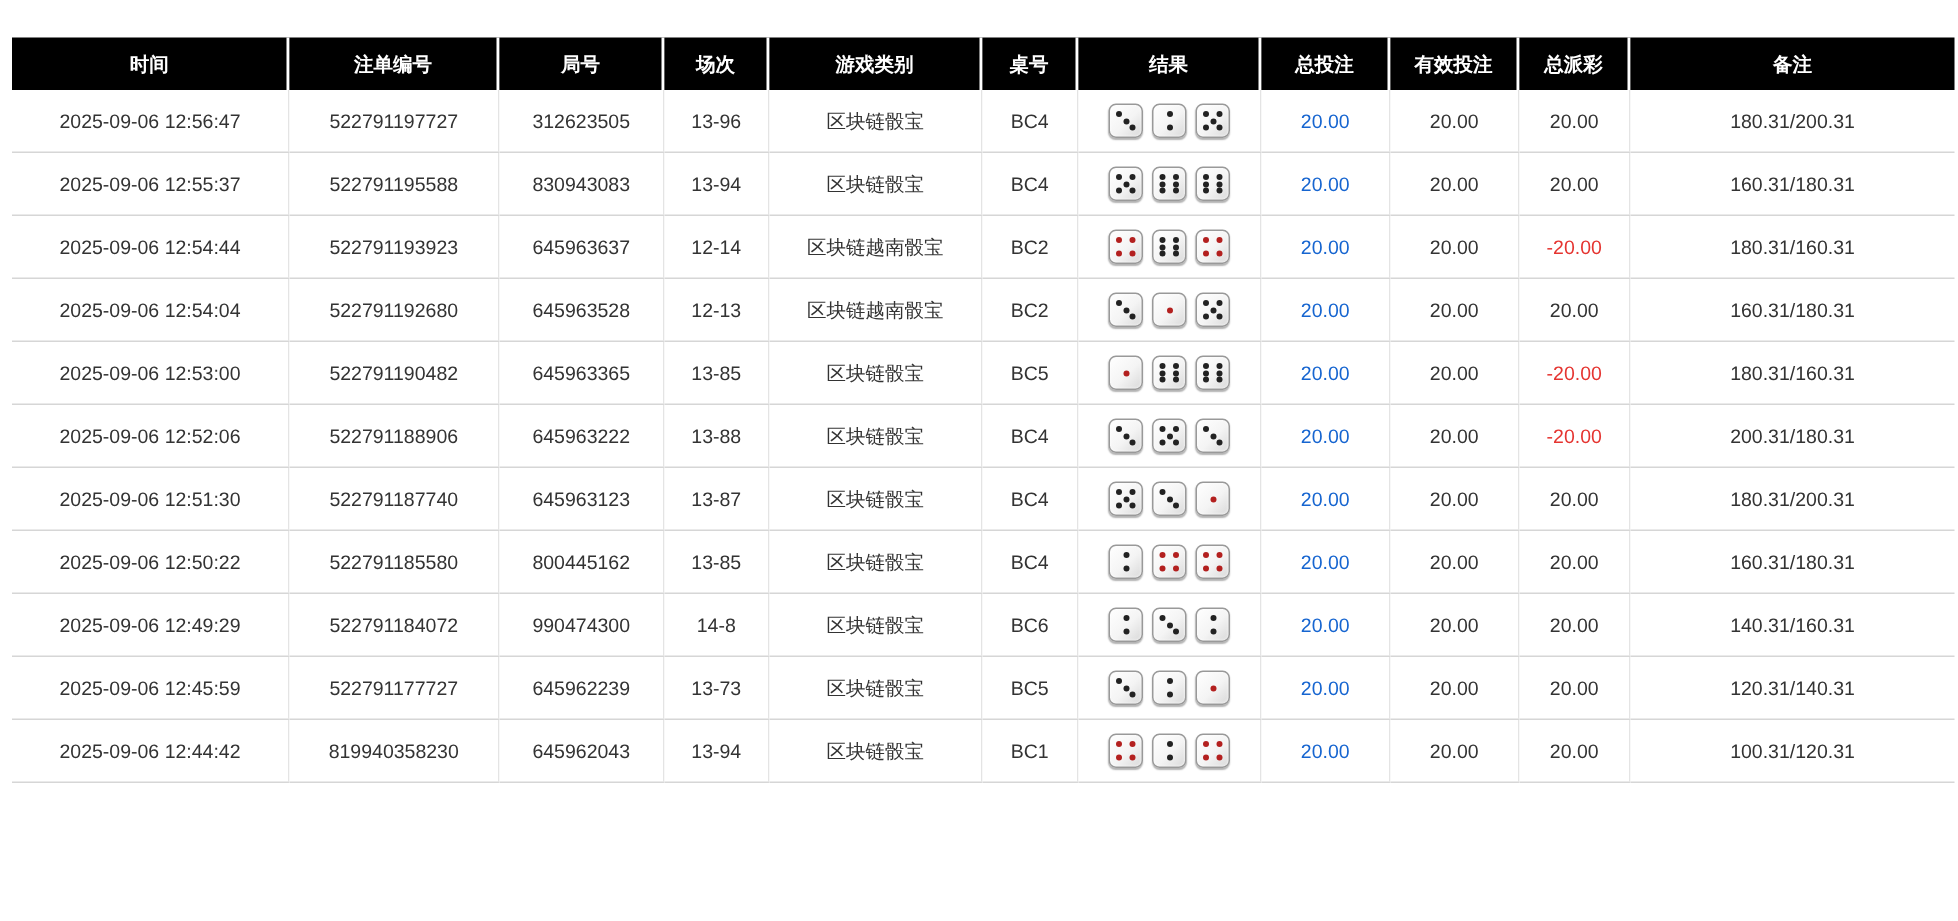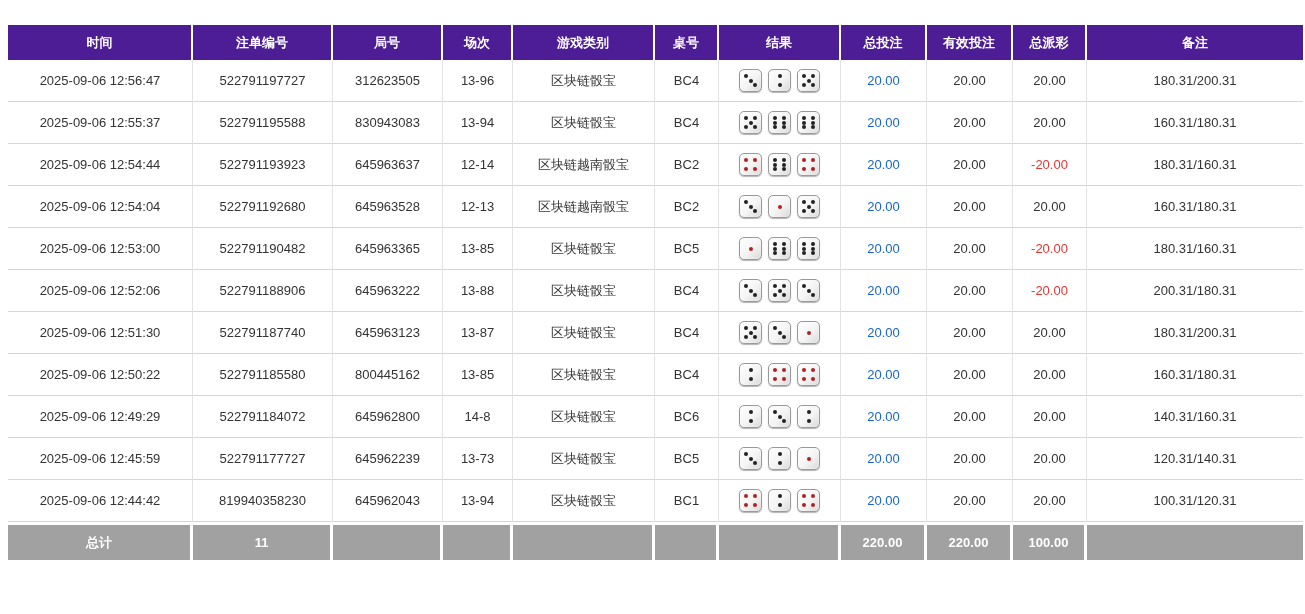--- a/index.html
+++ b/index.html
@@ -6,21 +6,21 @@
   body {
     width:1305px; height:614px; position:relative; overflow:hidden;
     font-family:"Liberation Sans", sans-serif;
   }
   .table-wrap { position:absolute; left:8px; top:25px; width:1295px; }
   table {
     width:100%; border-collapse:separate; border-spacing:0;
     table-layout:fixed; font-size:13px; color:#333;
   }
   thead th {
-    background:#4c1d95; color:#ffffff; font-weight:bold; font-size:13px;
+    background:#000000; color:#ffffff; font-weight:bold; font-size:13px;
     height:35px; text-align:center; border-right:2px solid #ffffff;
     padding:0;
   }
   thead th:last-child { border-right:none; }
   tbody td {
     background:#ffffff; height:41px; text-align:center; padding:0;
     border-right:1px solid #e4e4e4; border-bottom:1px solid #d6d6d6;
   }
   tbody td:last-child { border-right:none; }
   td.neg { color:#e53531; }
@@ -327,21 +327,21 @@
               </span>
             </span></td>
           <td><span class="link">20.00</span></td>
           <td>20.00</td>
           <td>20.00</td>
           <td>160.31/180.31</td>
         </tr>
         <tr>
           <td>2025-09-06 12:49:29</td>
           <td>522791184072</td>
-          <td>645962800</td>
+          <td>990474300</td>
           <td>14-8</td>
           <td>区块链骰宝</td>
           <td>BC6</td>
           <td><span class="dice">
               <span class="die">
                 <span class="pip" style="left: 50%; top: 27%;"></span>
                 <span class="pip" style="left: 50%; top: 73%;"></span>
               </span>
               <span class="die">
                 <span class="pip" style="left: 27%; top: 27%;"></span>
@@ -409,28 +409,15 @@
                 <span class="pip red" style="left: 73%; top: 73%;"></span>
               </span>
             </span></td>
           <td><span class="link">20.00</span></td>
           <td>20.00</td>
           <td>20.00</td>
           <td>100.31/120.31</td>
         </tr>
       </tbody>
     <tfoot>
-        <tr>
-          <td>总计</td>
-          <td>11</td>
-          <td></td>
-          <td></td>
-          <td></td>
-          <td></td>
-          <td></td>
-          <td>220.00</td>
-          <td>220.00</td>
-          <td>100.00</td>
-          <td></td>
-        </tr>
       </tfoot>
   </table>
 </div>
 
 </body></html>

